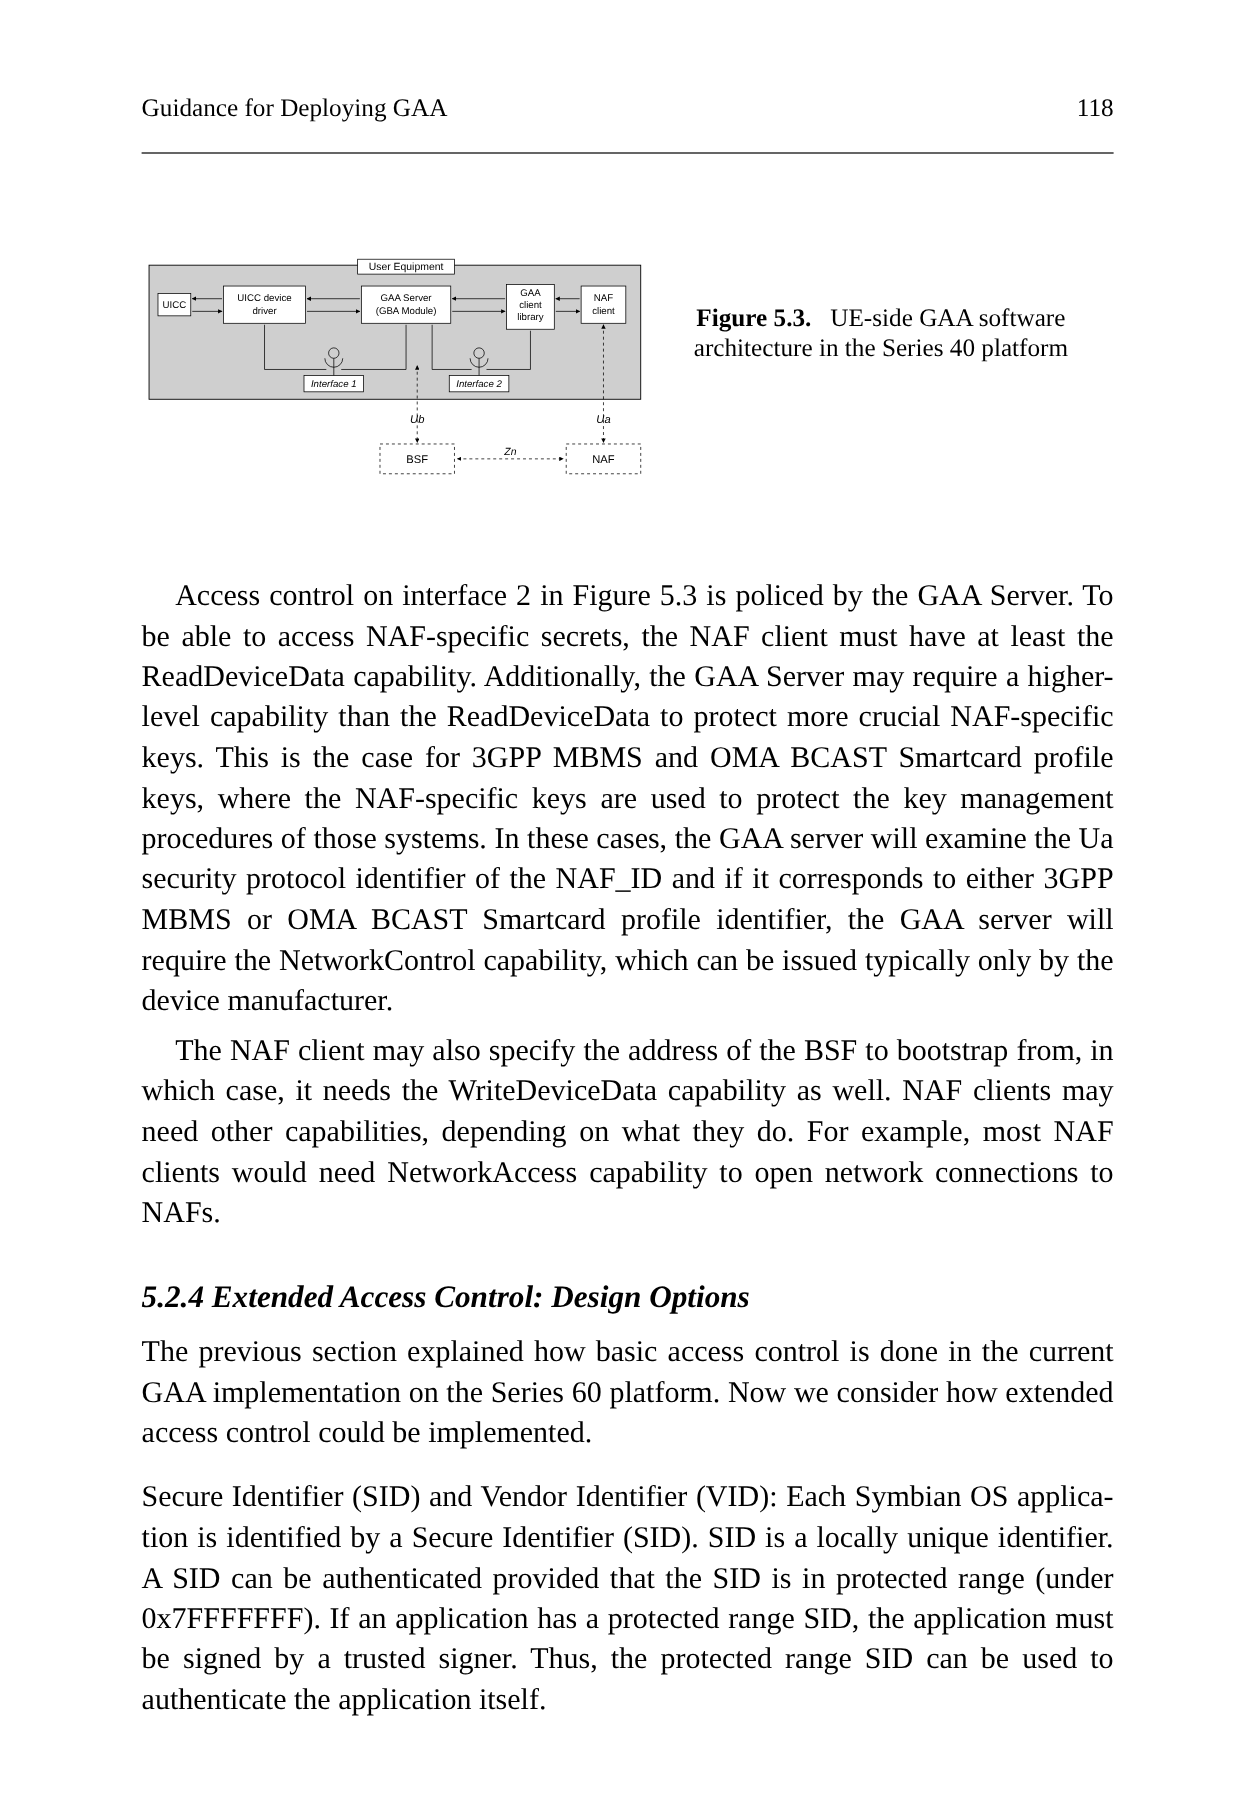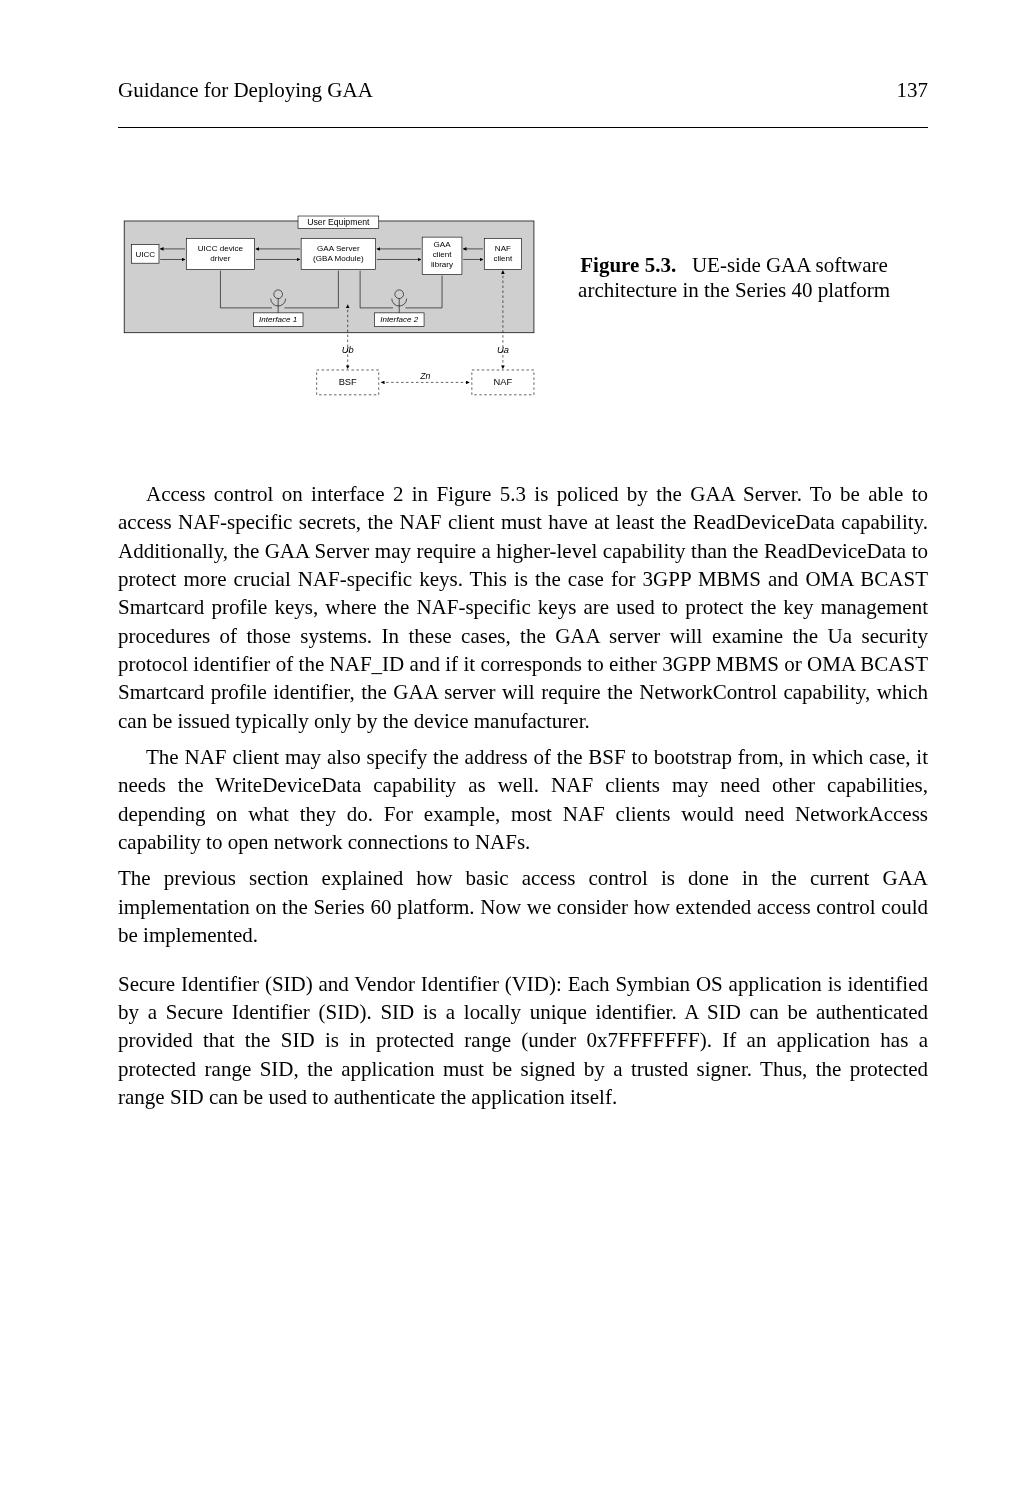--- a/index.html
+++ b/index.html
@@ -33,42 +33,42 @@
     display:block;
   }
   .caption {
     text-align: center;
     font-size: 21px;
     margin-top: 14px;
     margin-bottom: 80px;
   }
   .caption .figlabel { font-weight: bold; }
   .body-para {
-    font-size: 21px;
+    font-size: 25px;
     line-height: 1.35;
     text-align: justify;
     margin-bottom: 8px;
   }
   .body-para .indent { display:inline-block; width: 28px; }
   .section-heading {
     font-style: italic;
     font-size: 26px;
     margin-top: 38px;
     margin-bottom: 14px;
   }
   .sid-label { font-weight: normal; }
 </style>
 </head>
 <body>
 
 <div class="page">
 
   <div class="running-head">
     <span>Guidance for Deploying GAA</span>
-    <span>137</span>
+    <span>118</span>
   </div>
 
   <div class="figure-wrap">
     <svg class="figure-svg" width="680" height="310" viewBox="0 0 680 310">
 
       <defs>
         <marker id="arr" viewBox="0 0 10 10" refX="9" refY="5" markerWidth="6" markerHeight="6" orient="auto-start-reverse">
           <path d="M0,0 L10,5 L0,10 z" fill="#000"></path>
         </marker>
       </defs>
@@ -149,18 +149,19 @@
     <div class="caption">
       <span class="figlabel">Figure 5.3.</span>
       &nbsp;&nbsp;<span>UE-side GAA software architecture in the Series 40 platform</span>
     </div>
   </div>
 
   <p class="body-para"><span class="indent"></span><span>Access control on interface 2 in Figure 5.3 is policed by the GAA Server. To be able to access NAF-specific secrets, the NAF client must have at least the Read­DeviceData capability. Additionally, the GAA Server may require a higher-level capability than the ReadDeviceData to protect more crucial NAF-specific keys. This is the case for 3GPP MBMS and OMA BCAST Smartcard profile keys, where the NAF-specific keys are used to protect the key management procedures of those systems. In these cases, the GAA server will examine the Ua security protocol identi­fier of the NAF_ID and if it corresponds to either 3GPP MBMS or OMA BCAST Smartcard profile identifier, the GAA server will require the NetworkControl capabil­ity, which can be issued typically only by the device manufacturer.</span></p>
 
   <p class="body-para"><span class="indent"></span><span>The NAF client may also specify the address of the BSF to bootstrap from, in which case, it needs the WriteDeviceData capability as well. NAF clients may need other capabilities, depending on what they do. For example, most NAF clients would need NetworkAccess capability to open network connections to NAFs.</span></p>
 
+  <h3 class="section-heading">5.2.4 Extended Access Control: Design Options</h3>
 
   <p class="body-para"><span>The previous section explained how basic access control is done in the current GAA implementation on the Series 60 platform. Now we consider how extended access control could be implemented.</span></p>
 
   <p class="body-para" style="margin-top:20px;"><span class="sid-label">Secure Identifier (SID) and Vendor Identifier (VID)</span><span>: Each Symbian OS applica­tion is identified by a Secure Identifier (SID). SID is a locally unique identifier. A SID can be authenticated provided that the SID is in protected range (under 0x7FFFFFFF). If an application has a protected range SID, the application must be signed by a trusted signer. Thus, the protected range SID can be used to authenticate the application itself.</span></p>
 
 </div>
 
 </body></html>

